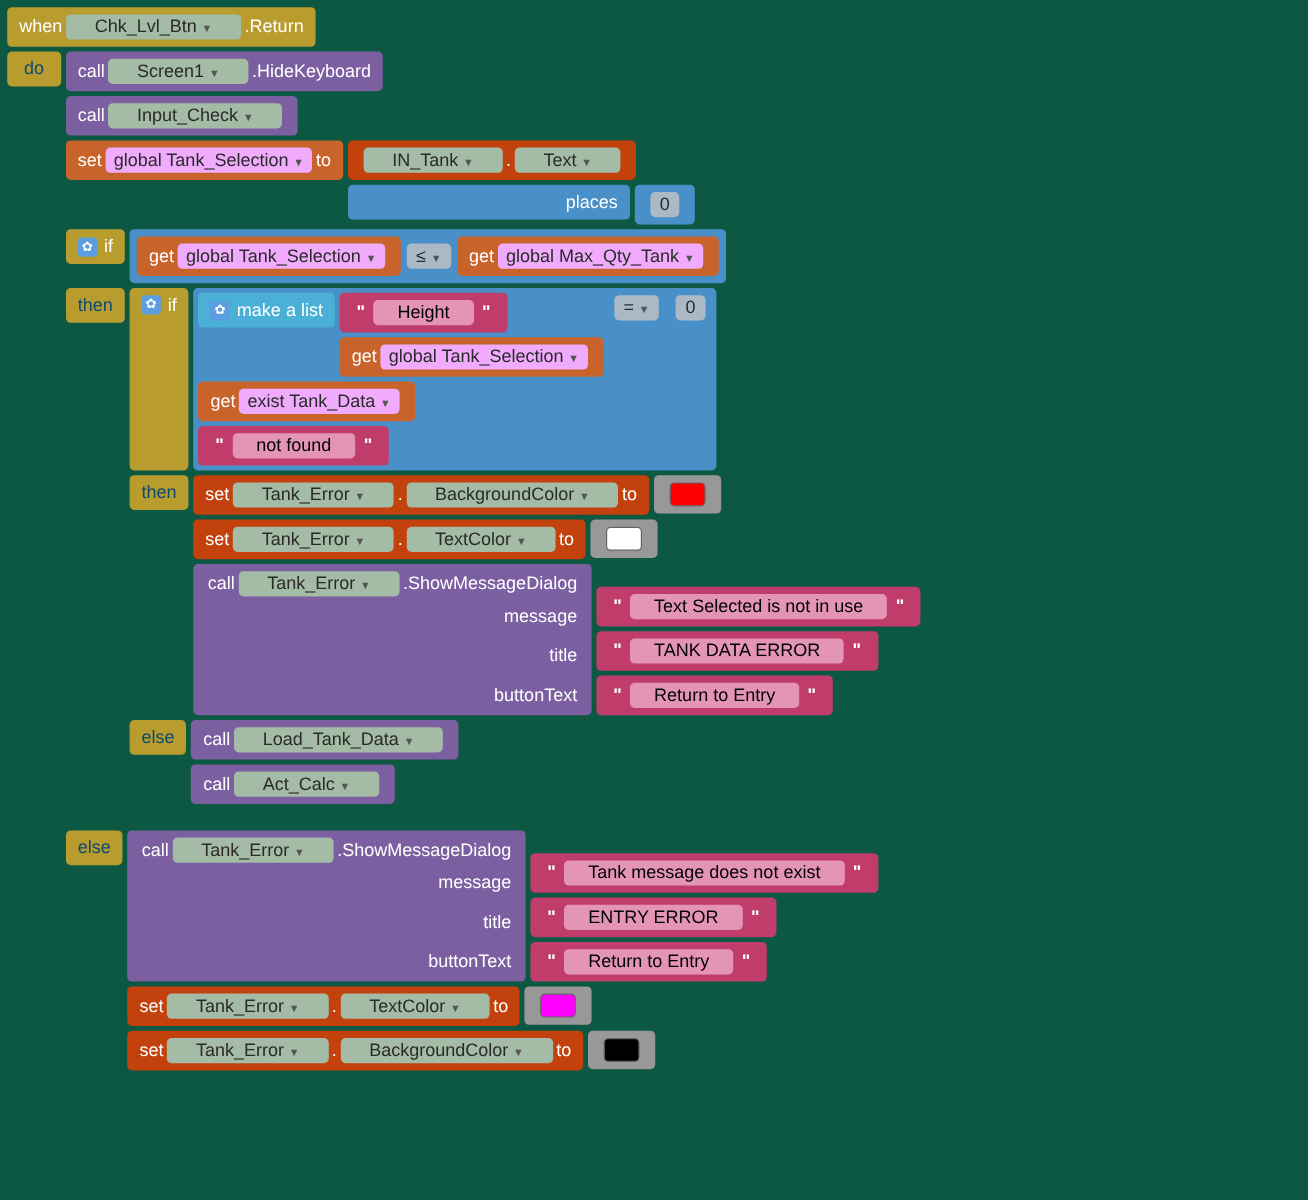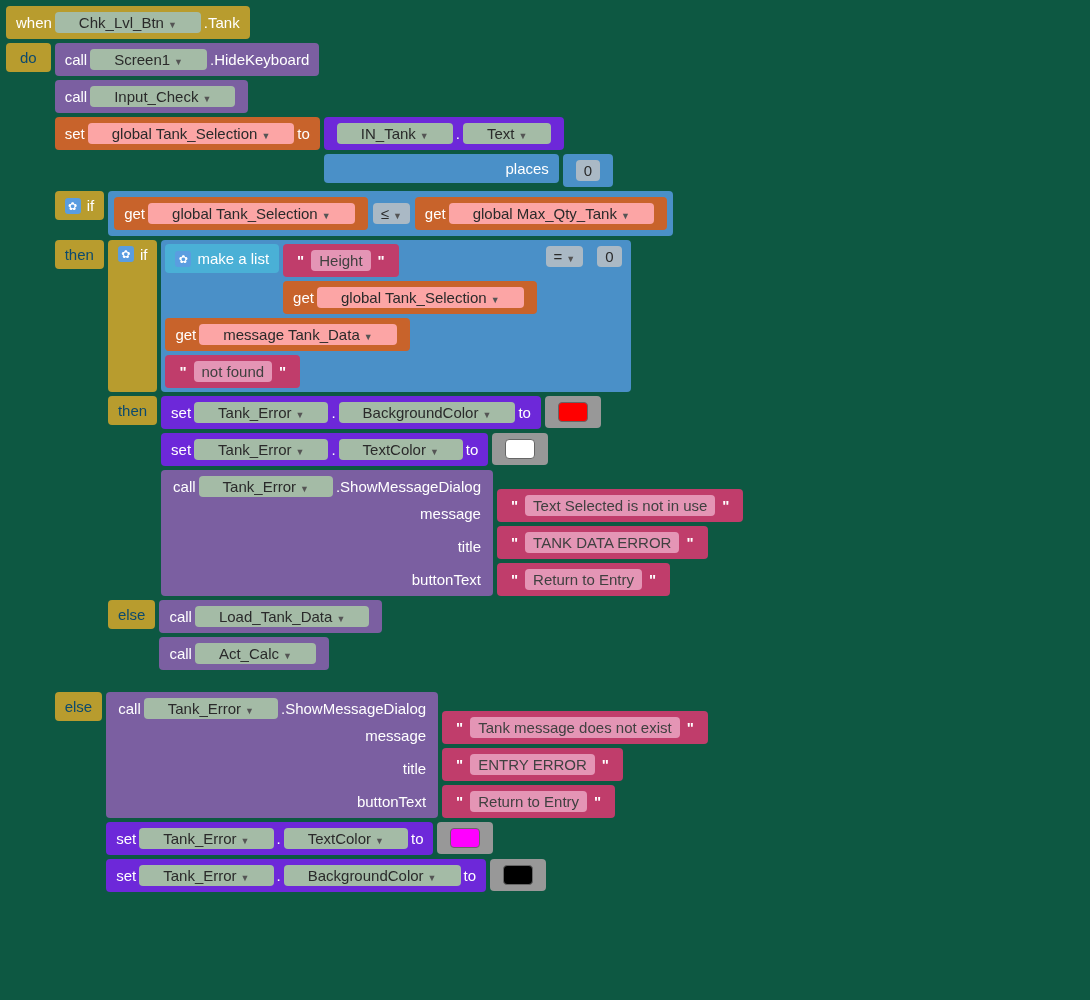--- a/index.html
+++ b/index.html
@@ -3,46 +3,46 @@
 <meta charset="utf-8">
 <style>
 body{margin:0;background:#0d5842;font-family:sans-serif;font-size:15px;color:#fff;padding:4px}
 .blk{display:inline-flex;align-items:center;padding:6px 10px;border-radius:4px;margin:2px;white-space:nowrap}
 .olive{background:#b89c2e}
 .purple{background:#7b5fa1}
 .orange{background:#c8632b}
 .blue{background:#4a90c8}
 .dblue{background:#3231a5}
 .lblue{background:#4ab0d6}
-.green{background:#6d28d9}
+.green{background:#c2410c}
 .pink{background:#c03d6b}
 .gray{background:#989898}
 .dd{background:#a4bba6;color:#2a2a2a;padding:2px 24px;border-radius:4px;font-weight:500;margin:0 3px}
-.ddr{background:#fca5a5;color:#2a2a2a;padding:2px 24px;border-radius:4px;margin:0 3px}
-.ddp{background:#e495b5;color:#404040;padding:2px 8px;border-radius:4px;margin:0 3px}
+.ddr{background:#f0abfc;color:#2a2a2a;padding:2px 7px;border-radius:4px;margin:0 3px}
+.ddp{background:#e495b5;color:#000000;padding:2px 20px;border-radius:4px;margin:0 3px}
 .cap{background:#aab9c5;color:#2a2a2a;padding:2px 8px;border-radius:4px;margin:0 3px}
 .swatch{display:inline-block;width:28px;height:18px;border-radius:4px;border:1px solid #666;margin:0 3px;vertical-align:middle}
 .tri{font-size:9px;margin-left:4px;color:#555}
 .row{display:flex;align-items:flex-start;flex-wrap:nowrap}
 .col{display:flex;flex-direction:column;align-items:flex-start}
 .kw{color:#fff;font-weight:500}
 .qt{color:#fff;margin:0 4px;font-weight:600}
 .gear{display:inline-block;width:16px;height:16px;background:#5a9de0;border-radius:3px;text-align:center;line-height:16px;font-size:11px;margin-right:6px}
 .lbl{color:#0c4a6e;padding:4px 8px;font-weight:500}
 .ralign{text-align:left}
 </style>
 </head>
 <body>
 
 <div class="col">
 
 <div class="blk olive">
 <span class="kw">when</span>
 <span class="dd"><span>Chk_Lvl_Btn</span><span class="tri">▼</span></span>
-<span class="kw">.Tank</span>
+<span class="kw">.Return</span>
 </div>
 
 <div class="row">
 <div class="lbl olive" style="border-radius:4px;margin:2px;padding:6px 14px">do</div>
 <div class="col">
 
 <div class="blk purple">
 <span>call</span>
 <span class="dd"><span>Screen1</span><span class="tri">▼</span></span>
 <span>.HideKeyboard</span>
@@ -120,21 +120,21 @@
                           <span class="qt">"</span>
                         </div>
 <div class="blk orange">
                           <span>get</span>
                           <span class="ddr"><span>global Tank_Selection</span><span class="tri">▼</span></span>
                         </div>
 </div>
 </div>
 <div class="blk orange">
                       <span>get</span>
-                      <span class="ddr"><span>message Tank_Data</span><span class="tri">▼</span></span>
+                      <span class="ddr"><span>exist Tank_Data</span><span class="tri">▼</span></span>
                     </div>
 <div class="blk pink">
                       <span class="qt">"</span>
                       <span class="ddp">not found</span>
                       <span class="qt">"</span>
                     </div>
 </div>
 </div>
 <div class="col" style="justify-content:flex-start;padding:4px">
 <span class="cap"><span>=</span><span class="tri">▼</span></span>

